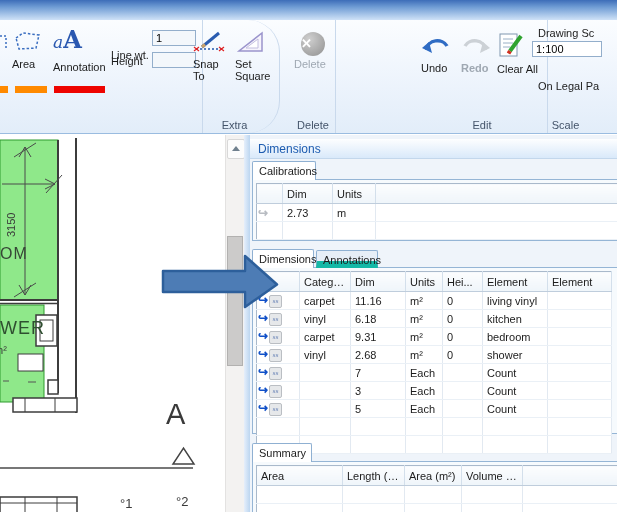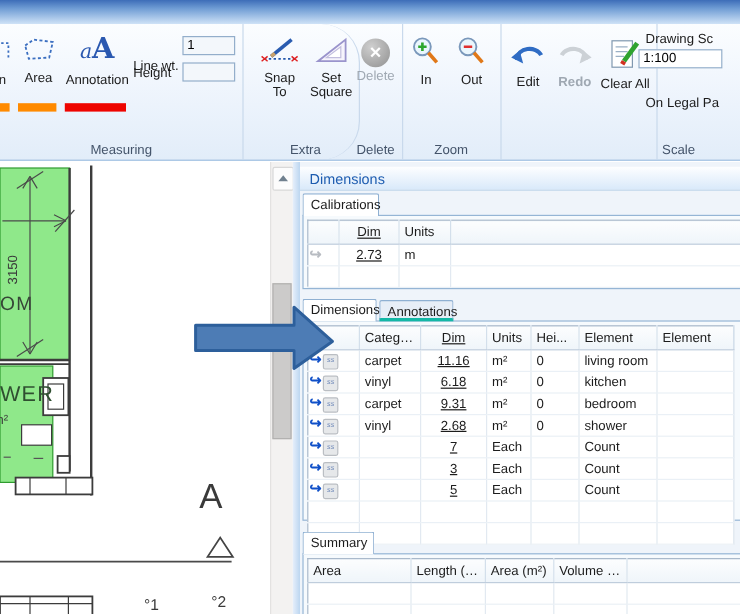--- a/index.html
+++ b/index.html
@@ -7,21 +7,21 @@
     font-family:"Liberation Sans",sans-serif;font-size:11px;color:#1c1c1c;background:#fff;}
   
   .titlebar{position:absolute;left:0;top:0;width:617px;height:20px;
     background:linear-gradient(180deg,#3d6db8 0%,#6f9cd4 35%,#cfe2f7 100%);}
   
   .ribbon{position:absolute;left:0;top:20px;width:617px;height:113px;
     background:linear-gradient(180deg,#fbfdff 0%,#ecf3fc 60%,#e2edf9 100%);
     border-bottom:1px solid #c0d3e9;overflow:hidden;}
   .grp{position:absolute;top:0;height:113px;border-right:1px solid #c9d9ec;}
   .grp-label{position:absolute;bottom:2px;left:0;width:100%;text-align:center;color:#44546a;}
-  .rbtn{position:absolute;text-align:center;cursor:default;}
+  .rbtn{position:absolute;text-align:left;cursor:default;}
   .rbtn .lbl{display:block;margin-top:2px;line-height:12px;}
   .disabled{color:#9fa8b2;}
   .field-label{position:absolute;color:#1c1c1c;}
   .tinput{position:absolute;height:16px;border:1px solid #93aecb;background:#f3f7fb;
     font-family:"Liberation Sans",sans-serif;font-size:11px;padding:0 3px;box-sizing:border-box;}
   .swatch{position:absolute;height:7px;top:66px;}
   .aA{font-family:"DejaVu Serif",serif;color:#2a58b0;line-height:28px;}
   .aA .a1{font-size:17px;font-style:italic;}
   .aA .a2{font-size:24px;font-weight:bold;}
   .icx{display:inline-block;}
@@ -47,31 +47,31 @@
   .splitter{position:absolute;left:244px;top:1px;width:6px;height:378px;
     background:linear-gradient(90deg,#e6effb,#bcd6f0);}
   
   .panel{position:absolute;left:250px;top:1px;width:367px;height:378px;background:#eff4fa;overflow:hidden;}
   .panel-header{position:absolute;left:0;top:4px;width:100%;height:20px;
     background:linear-gradient(180deg,#fdfeff,#d9e9fa);border-bottom:1px solid #c3d7ec;
     color:#1d5cb0;font-size:12px;line-height:20px;padding-left:8px;box-sizing:border-box;}
   .tab{position:absolute;height:19px;line-height:18px;
     border:1px solid #8fb0d2;border-bottom:none;border-radius:2px 2px 0 0;
     background:#fff;z-index:3;box-sizing:border-box;padding:0 6px;}
-  .tab.inactive{background:#e7eef7;border-bottom:3px solid #14b8a6;height:18px;top-margin:1px;}
+  .tab.inactive{background:#e7eef7;border-bottom:7px solid #14b8a6;height:18px;top-margin:1px;}
   .gbox{position:absolute;left:2px;width:372px;background:#f6fafd;border:1px solid #95b5d5;box-sizing:border-box;}
   table.grid{border-collapse:collapse;table-layout:fixed;margin:3px;background:#fff;
     border:1px solid #a9b9cb;font-size:11px;}
   table.grid th{font-weight:normal;text-align:left;height:19px;padding:0 4px;
     background:linear-gradient(180deg,#fcfdfe,#eff5fa);
     border-right:1px solid #d3dfeb;border-bottom:1px solid #bfcddc;
     overflow:hidden;white-space:nowrap;text-overflow:ellipsis;}
   table.grid td{height:17px;padding:0 4px;border-right:1px solid #e2e9f1;border-bottom:1px solid #eaf0f6;
     overflow:hidden;white-space:nowrap;}
-  table.grid .num,table.grid th.num{text-align:center;text-decoration:underline;}
+  table.grid .num,table.grid th.num{text-align:left;}
   table.grid td.icell{padding:0 1px;white-space:nowrap;}
   .goto-ic{display:inline-block;color:#1050c8;font-weight:bold;font-size:12px;line-height:12px;}
   .goto-ic.gray{color:#b8bcc2;}
   .sec-ic{display:inline-block;width:11px;height:11px;background:#e6e8ea;border:1px solid #babec3;
     border-radius:2px;font-size:6px;font-style:italic;color:#6d87b8;line-height:10px;text-align:center;
     vertical-align:1px;margin-left:1px;}
   .sum-grid th{background:#d9e8f8;border-right:1px solid #b5cbe2;border-bottom:1px solid #a9c2dc;}
   
   .callout{position:absolute;left:160px;top:249px;z-index:50;}
 </style>
@@ -101,24 +101,23 @@
         <span class="aA icx"><span class="a1">a</span><span class="a2">A</span></span>
         <span class="lbl">Annotation</span>
       </div>
       <span class="field-label" style="left:111px;top:13px;margin-top:16px;">Line wt.</span>
       <input class="tinput" style="left: 152px; top: 10px; width: 44px;" value="1">
       <span class="field-label" style="left:111px;top:35px;">Height</span>
       <input class="tinput" style="left: 152px; top: 32px; width: 44px;" value="">
       <div class="swatch" style="left: -2px; width: 10px; background: rgb(255, 138, 0);"></div>
       <div class="swatch" style="left: 15px; width: 32px; background: rgb(255, 138, 0);"></div>
       <div class="swatch" style="left: 54px; width: 51px; background: rgb(238, 4, 0);"></div>
-      <div class="grp-label">Measuring</div>
-    </div>
-
-    <div class="grp" style="left:210px;width:89px;border-radius:32px;">
+    </div>
+
+    <div class="grp" style="left:190px;width:89px;border-radius:32px;">
       <div class="rbtn" style="left:3px;top:10px;width:40px;">
         <svg width="32" height="24">
           <line x1="3" y1="19" x2="29" y2="19" stroke="#2255aa" stroke-width="1.5" stroke-dasharray="2,2"></line>
           <path d="M1 17 L6 21 M1 21 L6 17" stroke="#e02020" stroke-width="1.2"></path>
           <path d="M26 17 L31 21 M26 21 L31 17" stroke="#e02020" stroke-width="1.2"></path>
           <line x1="9" y1="17" x2="26" y2="3" stroke="#2a5cb0" stroke-width="3"></line>
           <line x1="9" y1="17" x2="12" y2="14.5" stroke="#caa26a" stroke-width="3"></line>
         </svg>
         <span class="lbl">Snap To</span>
       </div>
@@ -133,66 +132,48 @@
     </div>
 
     <div class="grp" style="left:291px;width:44px;">
       <div class="rbtn" style="left:3px;top:12px;width:38px;">
         <div class="del-circle">✕</div>
         <span class="lbl disabled">Delete</span>
       </div>
       <div class="grp-label">Delete</div>
     </div>
 
-    <div class="grp" style="left:335px;width:82px;">
-      <div class="rbtn" style="left:3px;top:10px;width:34px;">
-        <svg width="26" height="26">
-          <circle cx="10" cy="9" r="7" fill="#eaf6fd" stroke="#7a98bb" stroke-width="1.6"></circle>
-          <line x1="15" y1="14" x2="22" y2="22" stroke="#e07818" stroke-width="3"></line>
-          <path d="M10 5.5 V12.5 M6.5 9 H13.5" stroke="#2ca62c" stroke-width="2.2"></path>
-        </svg>
-        <span class="lbl">In</span>
-      </div>
-      <div class="rbtn" style="left:41px;top:10px;width:34px;">
-        <svg width="26" height="26">
-          <circle cx="10" cy="9" r="7" fill="#eaf6fd" stroke="#7a98bb" stroke-width="1.6"></circle>
-          <line x1="15" y1="14" x2="22" y2="22" stroke="#e07818" stroke-width="3"></line>
-          <path d="M6.5 9 H13.5" stroke="#e03030" stroke-width="2.2"></path>
-        </svg>
-        <span class="lbl">Out</span>
-      </div>
-      <div class="grp-label">Zoom</div>
-    </div>
 
     <div class="grp" style="left:417px;width:130px;">
       <div class="rbtn" style="left:4px;top:14px;width:38px;">
         <svg width="30" height="24">
           <path d="M6 16 C6 5 22 4 26 12" fill="none" stroke="#2f6cc4" stroke-width="3.4"></path>
           <path d="M1 14 L11 19 L8 8 Z" fill="#2f6cc4"></path>
         </svg>
-        <span class="lbl">Edit</span>
+        <span class="lbl">Undo</span>
       </div>
       <div class="rbtn" style="left:44px;top:14px;width:36px;font-weight:bold;">
         <svg width="30" height="24">
           <path d="M24 16 C24 5 8 4 4 12" fill="none" stroke="#ccd1d6" stroke-width="3.4"></path>
           <path d="M29 14 L19 19 L22 8 Z" fill="#ccd1d6"></path>
         </svg>
         <span class="lbl disabled">Redo</span>
       </div>
       <div class="rbtn" style="left:80px;top:12px;width:48px;">
         <svg width="28" height="27">
           <rect x="3" y="2" width="17" height="22" fill="#fff" stroke="#8098b0"></rect>
           <line x1="6" y1="7" x2="16" y2="7" stroke="#9ab0c6"></line>
           <line x1="6" y1="11" x2="16" y2="11" stroke="#9ab0c6"></line>
           <line x1="6" y1="15" x2="13" y2="15" stroke="#9ab0c6"></line>
           <line x1="24" y1="4" x2="13" y2="19" stroke="#2fa32f" stroke-width="4"></line>
           <line x1="13" y1="19" x2="11.5" y2="21.5" stroke="#d03020" stroke-width="4"></line>
         </svg>
         <span class="lbl">Clear All</span>
       </div>
+      <div class="grp-label">Edit</div>
     </div>
 
     <div class="grp" style="left:528px;width:55px;border-right:none;padding-left:20px;">
       <span class="field-label" style="left:10px;top:7px;white-space:nowrap;">Drawing Sc</span>
       <input class="tinput" style="left: 4px; top: 21px; width: 70px; background: rgb(255, 255, 255);" value="1:100">
       <span class="field-label" style="left:10px;top:60px;white-space:nowrap;">On Legal Pa</span>
       <div class="grp-label">Scale</div>
     </div>
   </div>
 
@@ -319,21 +300,21 @@
             <th></th>
           </tr>
             </thead>
           <tbody>
               <tr>
                 <td class="icell"><span class="goto-ic">↪</span><span class="sec-ic">ss</span></td>
                 <td>carpet</td>
                 <td class="num">11.16</td>
                 <td>m²</td>
                 <td>0</td>
-                <td>living room</td>
+                <td>living vinyl</td>
                 <td></td>
                 <td></td>
               </tr>
               <tr>
                 <td class="icell"><span class="goto-ic">↪</span><span class="sec-ic">ss</span></td>
                 <td>vinyl</td>
                 <td class="num">6.18</td>
                 <td>m²</td>
                 <td>0</td>
                 <td>kitchen</td>

